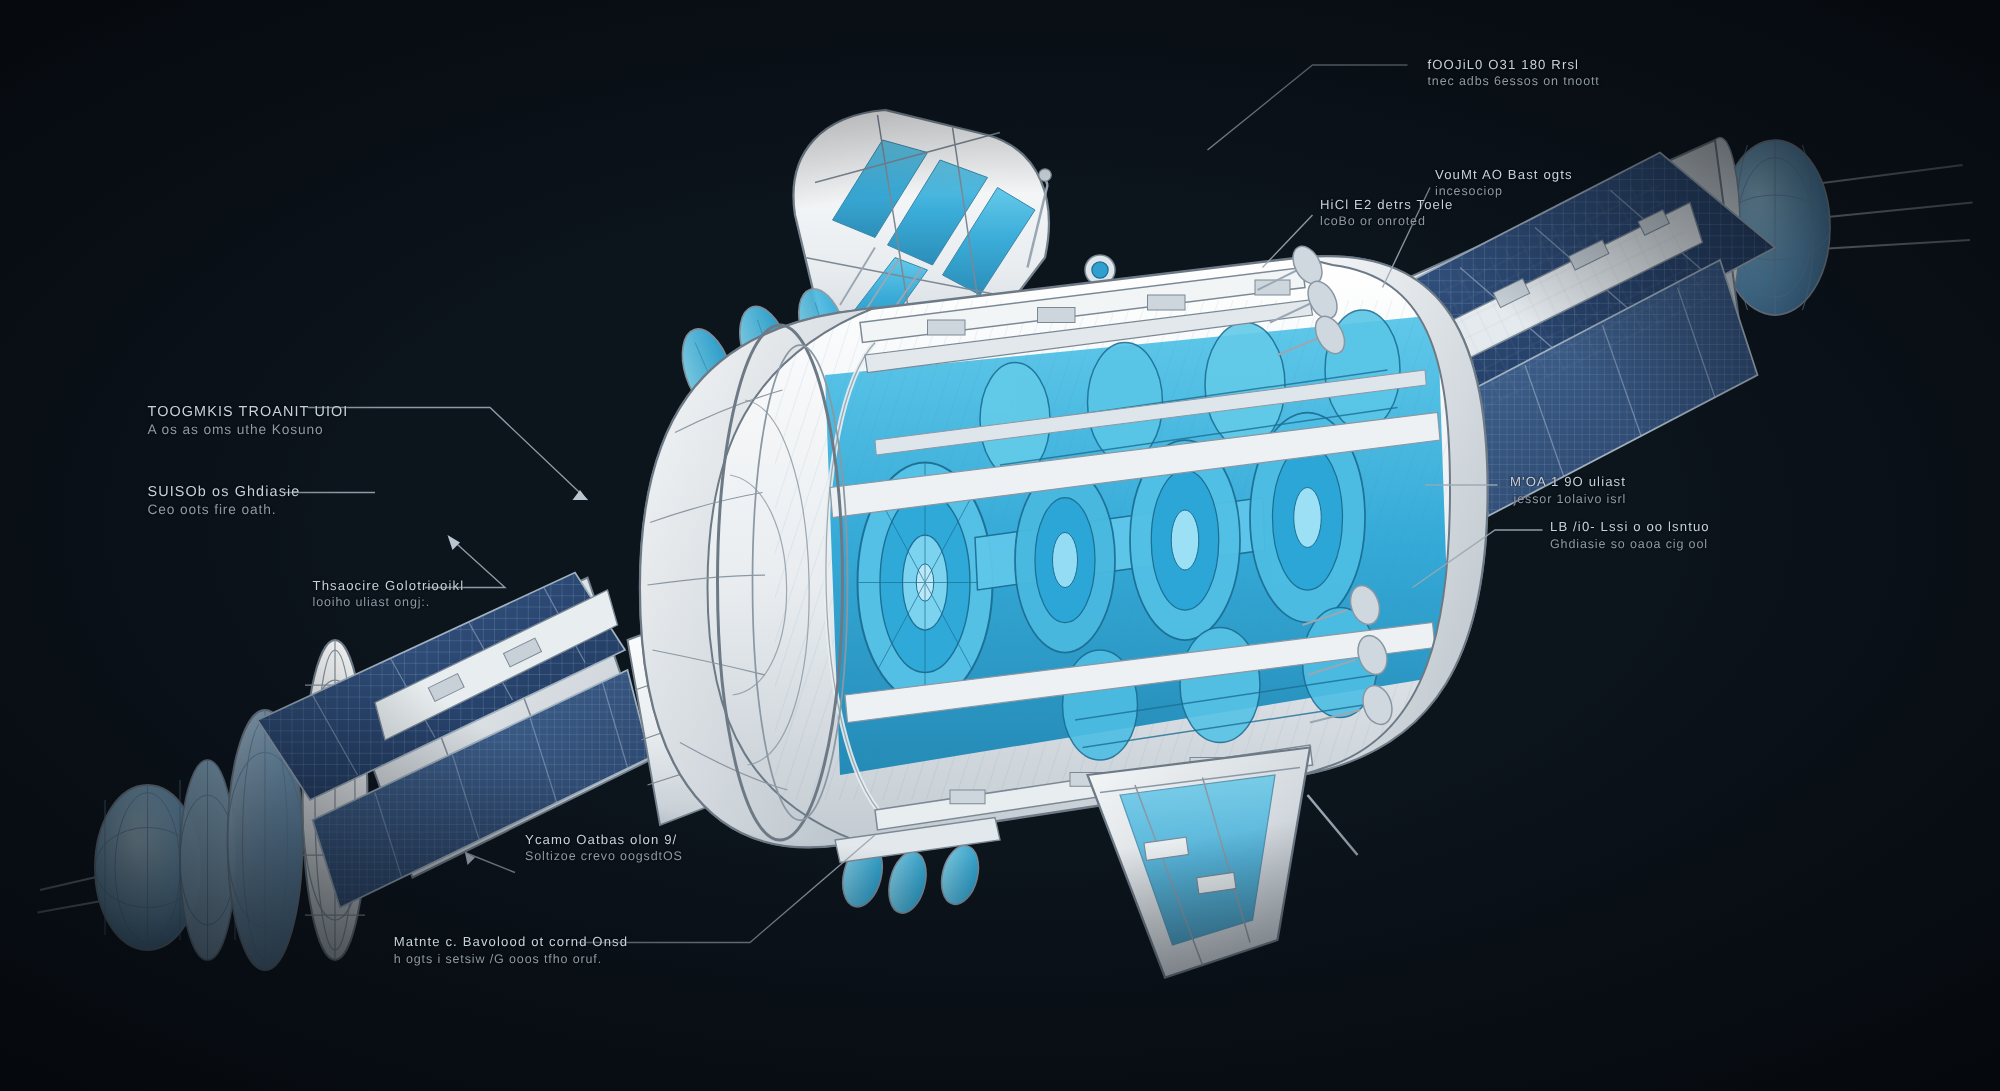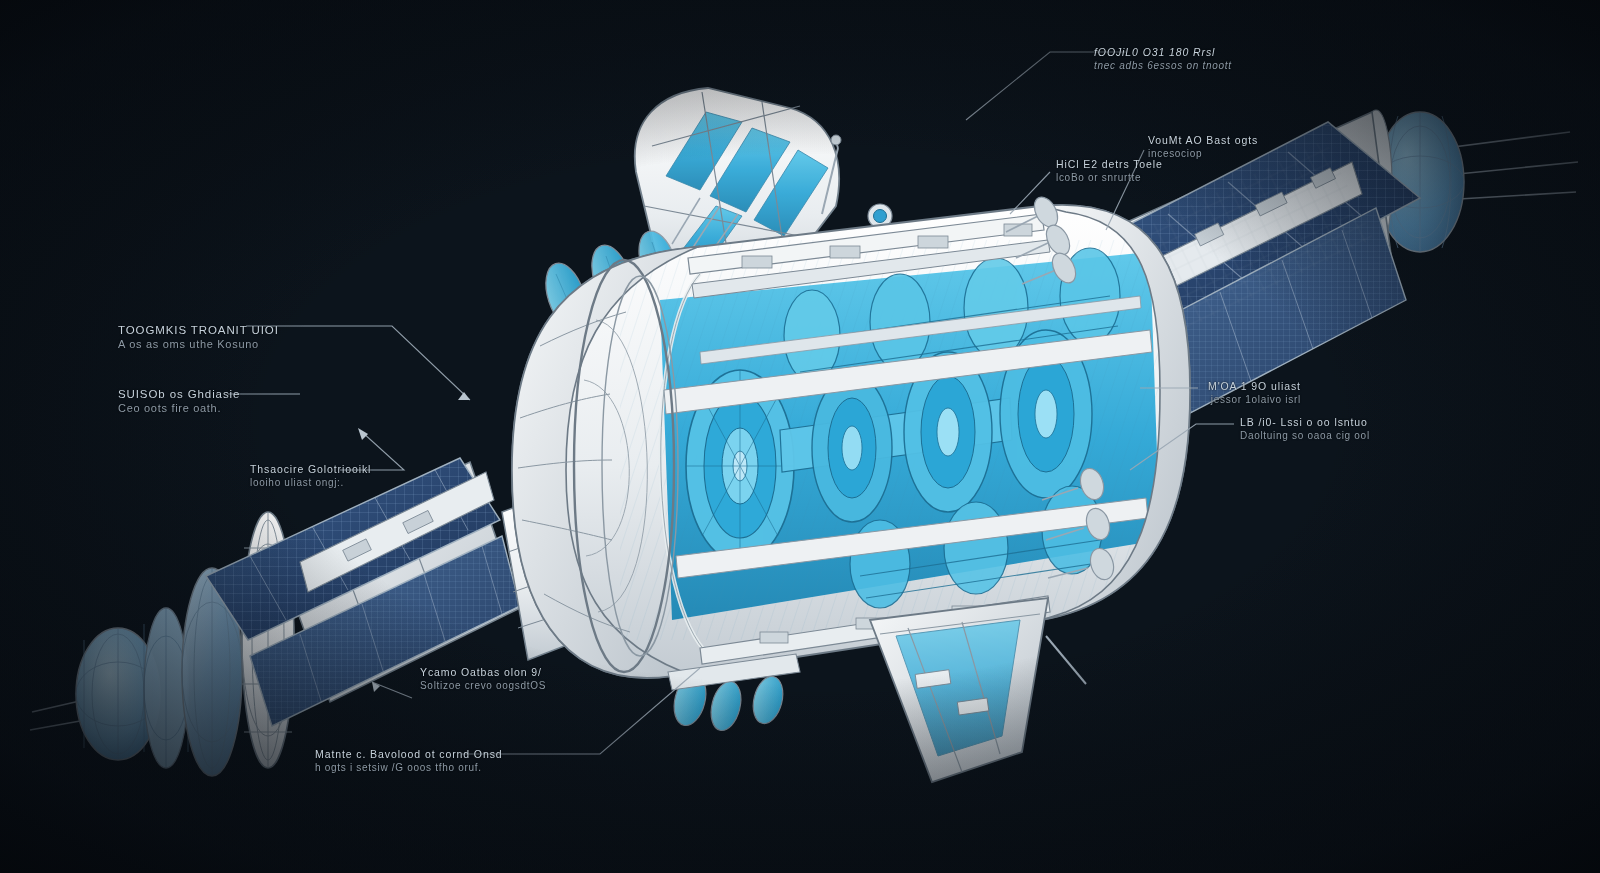--- a/index.html
+++ b/index.html
@@ -536,38 +536,38 @@
   <div class="callout small" style="left:420px;top:666px;">
     <div class="callout-title">Ycamo Oatbas olon 9/</div>
     <div class="callout-sub">Soltizoe crevo oogsdtOS</div>
   </div>
 
   <div class="callout small" style="left:315px;top:748px;">
     <div class="callout-title">Matnte c.  Bavolood ot cornd Onsd</div>
     <div class="callout-sub">h ogts i setsiw /G ooos tfho oruf.</div>
   </div>
 
-  <div class="callout small" style="left:1094px;top:46px;font-style:italic;">
+  <div class="callout small" style="left:1142px;top:46px;">
     <div class="callout-title">fOOJiL0 O31 180 Rrsl</div>
     <div class="callout-sub">tnec adbs 6essos on tnoott</div>
   </div>
 
   <div class="callout small" style="left:1056px;top:158px;">
     <div class="callout-title">HiCl E2 detrs  Toele</div>
-    <div class="callout-sub">lcoBo or snrurtte</div>
+    <div class="callout-sub">lcoBo or onroted</div>
   </div>
 
   <div class="callout small" style="left:1148px;top:134px;">
     <div class="callout-title">VouMt AO Bast ogts</div>
     <div class="callout-sub">incesociop</div>
   </div>
 
   <div class="callout small" style="left:1208px;top:380px;text-align:right;">
     <div class="callout-title">M'OA 1 9O uliast</div>
     <div class="callout-sub">jessor 1olaivo isrl</div>
   </div>
 
   <div class="callout small" style="left:1240px;top:416px;">
     <div class="callout-title">LB /i0- Lssi o oo lsntuo</div>
-    <div class="callout-sub">Daoltuing so  oaoa cig ool</div>
+    <div class="callout-sub">Ghdiasie so  oaoa cig ool</div>
   </div>
 
 </div>
 
 </body></html>

